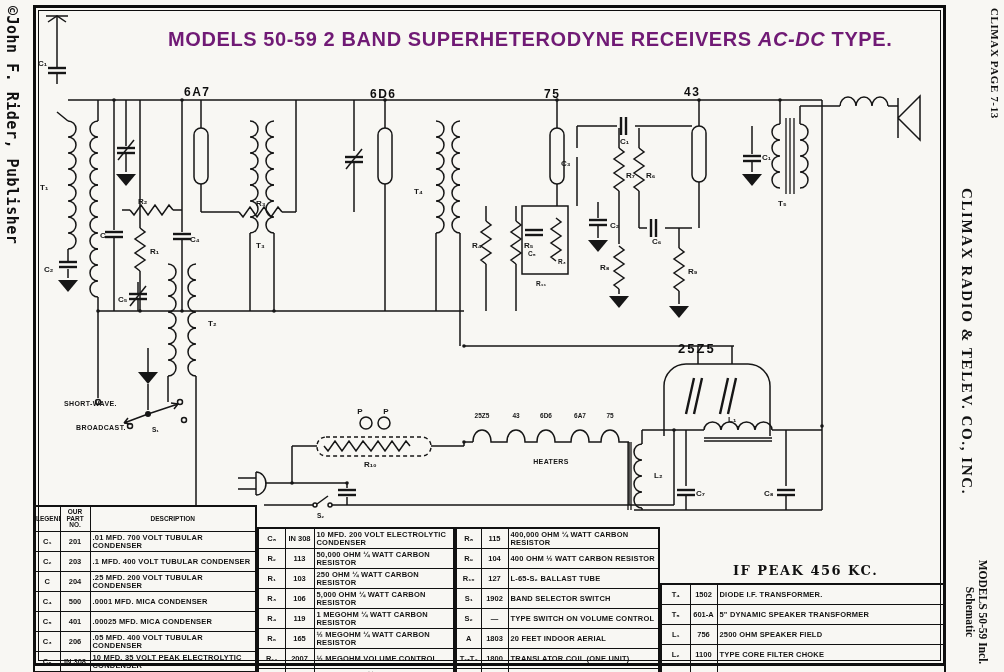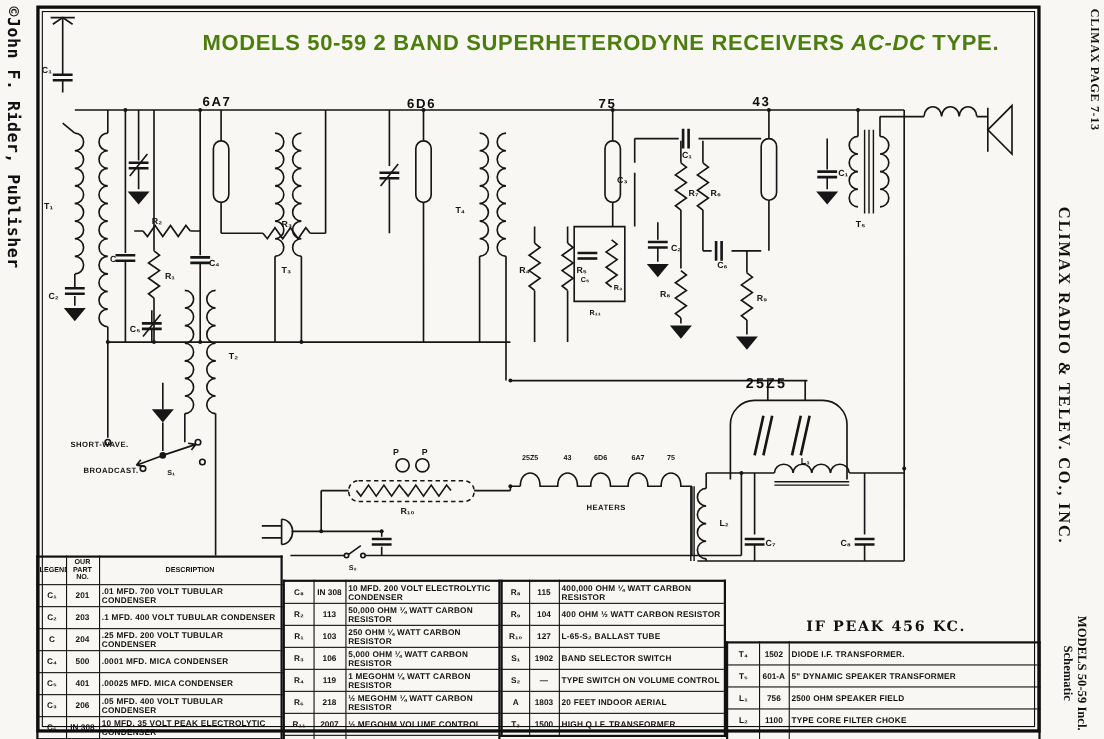--- a/index.html
+++ b/index.html
@@ -5,22 +5,22 @@
   html,body{margin:0;padding:0}
   body{width:1004px;height:672px;position:relative;background:#f8f7f3;overflow:hidden;
        font-family:"Liberation Sans",sans-serif;color:#111}
   .frame{position:absolute;left:33px;top:5px;width:907px;height:655px;border:3px solid #0d0d0d}
   .frame-inner{position:absolute;inset:2px;border:1px solid #0d0d0d}
   .vrot{position:absolute;transform-origin:0 0;transform:rotate(90deg);white-space:nowrap}
   .copyright{left:21px;top:6px;font:bold 15px "DejaVu Sans Mono",monospace;letter-spacing:.5px}
   .pagenum{left:1001px;top:8px;font:bold 11px "Liberation Serif",serif;letter-spacing:.6px}
   .company{left:975px;top:188px;font:bold 15px "Liberation Serif",serif;letter-spacing:1.6px}
   .models{left:989px;top:556px;font:bold 11.5px "Liberation Serif",serif;line-height:13px;text-align:center;width:112px}
-  .title{position:absolute;left:184px;top:28px;font:bold 20px "Liberation Sans",sans-serif;
-         letter-spacing:.6px;white-space:nowrap;color:#4d7c0f}
+  .title{position:absolute;left:168px;top:28px;font:bold 20px "Liberation Sans",sans-serif;
+         letter-spacing:.6px;white-space:nowrap;color:#701a75}
   .title i{font-style:italic}
   .ifnote{position:absolute;left:733px;top:563px;font:bold 13px "DejaVu Serif",serif;letter-spacing:1.5px}
   svg{position:absolute;left:34px;top:6px}
   svg *{vector-effect:non-scaling-stroke}
   .w{fill:none;stroke:#161616;stroke-width:1.5}
   .w2{fill:none;stroke:#161616;stroke-width:2.4}
   .core{fill:none;stroke:#161616;stroke-width:1.3}
   .dash{fill:none;stroke:#161616;stroke-width:1.4;stroke-dasharray:4 3}
   .d{fill:#161616;stroke:none}
   .lab{font:bold 8px "Liberation Sans",sans-serif;fill:#161616}
@@ -398,21 +398,21 @@
         <td class="pn">106</td>
         <td class="ds">5,000 OHM ¼ WATT CARBON RESISTOR</td>
       </tr>
 <tr>
         <td class="lg">R₄</td>
         <td class="pn">119</td>
         <td class="ds">1 MEGOHM ¼ WATT CARBON RESISTOR</td>
       </tr>
 <tr>
         <td class="lg">R₆</td>
-        <td class="pn">218</td>
+        <td class="pn">165</td>
         <td class="ds">½ MEGOHM ¼ WATT CARBON RESISTOR</td>
       </tr>
 <tr>
         <td class="lg">R₁₁</td>
         <td class="pn">2007</td>
         <td class="ds">½ MEGOHM VOLUME CONTROL</td>
       </tr>
 <tr>
         <td class="lg">R₇</td>
         <td class="pn">116</td>
@@ -452,20 +452,25 @@
         <td class="lg">S₂</td>
         <td class="pn">—</td>
         <td class="ds">TYPE SWITCH ON VOLUME CONTROL</td>
       </tr>
 <tr>
         <td class="lg">A</td>
         <td class="pn">1803</td>
         <td class="ds">20 FEET INDOOR AERIAL</td>
       </tr>
 <tr>
+        <td class="lg">T₁-T₂</td>
+        <td class="pn">1800</td>
+        <td class="ds">TRANSLATOR COIL (ONE UNIT)</td>
+      </tr>
+<tr>
         <td class="lg">T₃</td>
         <td class="pn">1500</td>
         <td class="ds">HIGH Q I.F. TRANSFORMER</td>
       </tr>
 </tbody>
   </table>
 
 <table class="pt" style="left:660px;top:583px;width:286px">
 <colgroup>
       <col style="width:29px">

